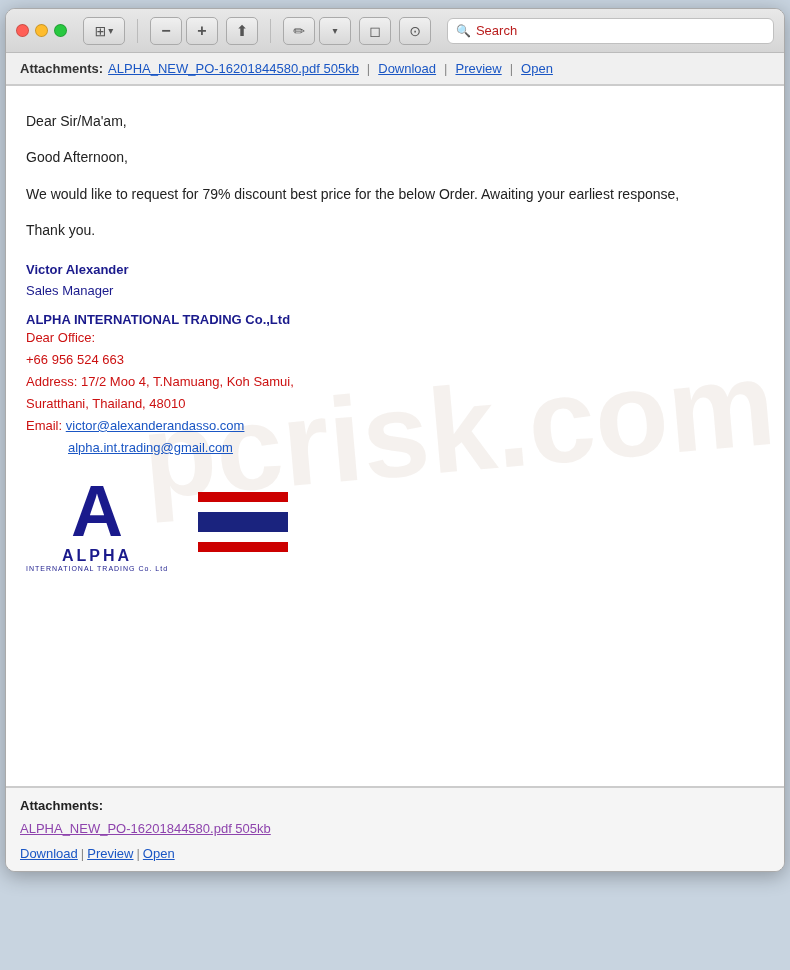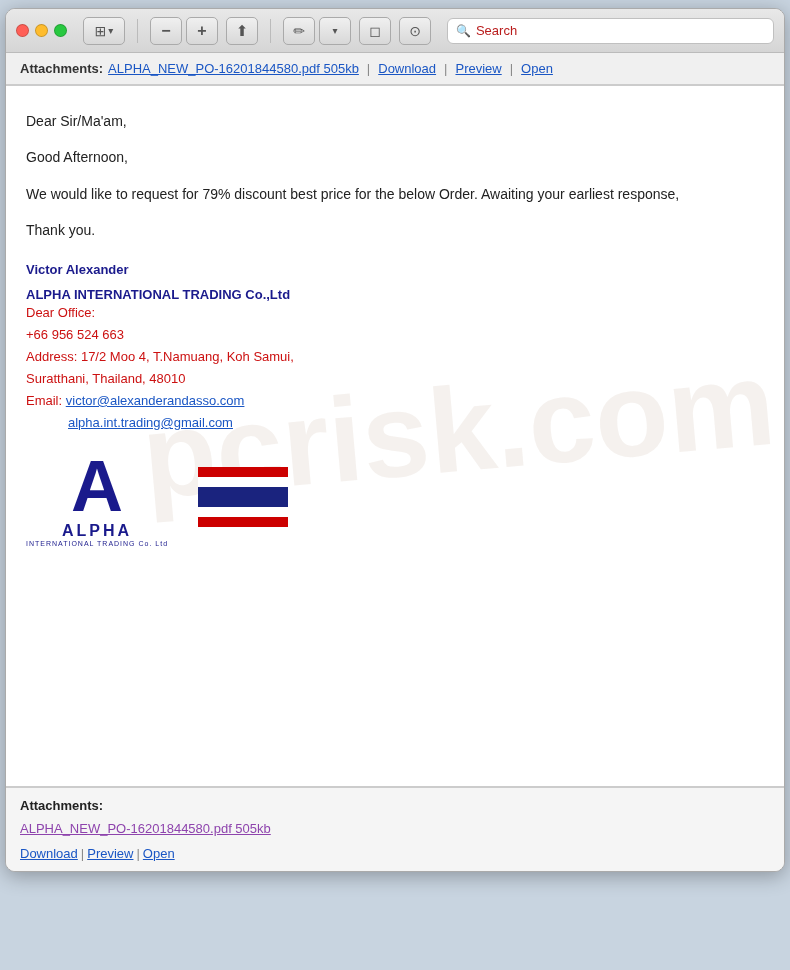--- a/index.html
+++ b/index.html
@@ -341,20 +341,21 @@
     <div class="watermark">pcrisk.com</div>
 
     <div class="email-content">
       <p>Dear Sir/Ma'am,</p>
       <p>Good Afternoon,</p>
       <p>We would like to request for 79% discount best price for the below Order. Awaiting your earliest response,</p>
       <p>Thank you.</p>
 
       <div style="margin-top: 20px;">
         <div class="signature-name">Victor Alexander</div>
+        <div class="signature-title">Sales Manager</div>
 
         <div style="margin-top: 10px;">
           <div class="company-name">ALPHA INTERNATIONAL TRADING Co.,Ltd</div>
           <div class="contact-info">
             <span>Dear Office:</span><br>
             <span>+66 956 524 663</span><br>
             <span>Address: 17/2 Moo 4, T.Namuang, Koh Samui,</span><br>
             <span>Suratthani, Thailand, 48010</span><br>
             <span>Email:</span>
             <a>victor@alexanderandasso.com</a><br>

